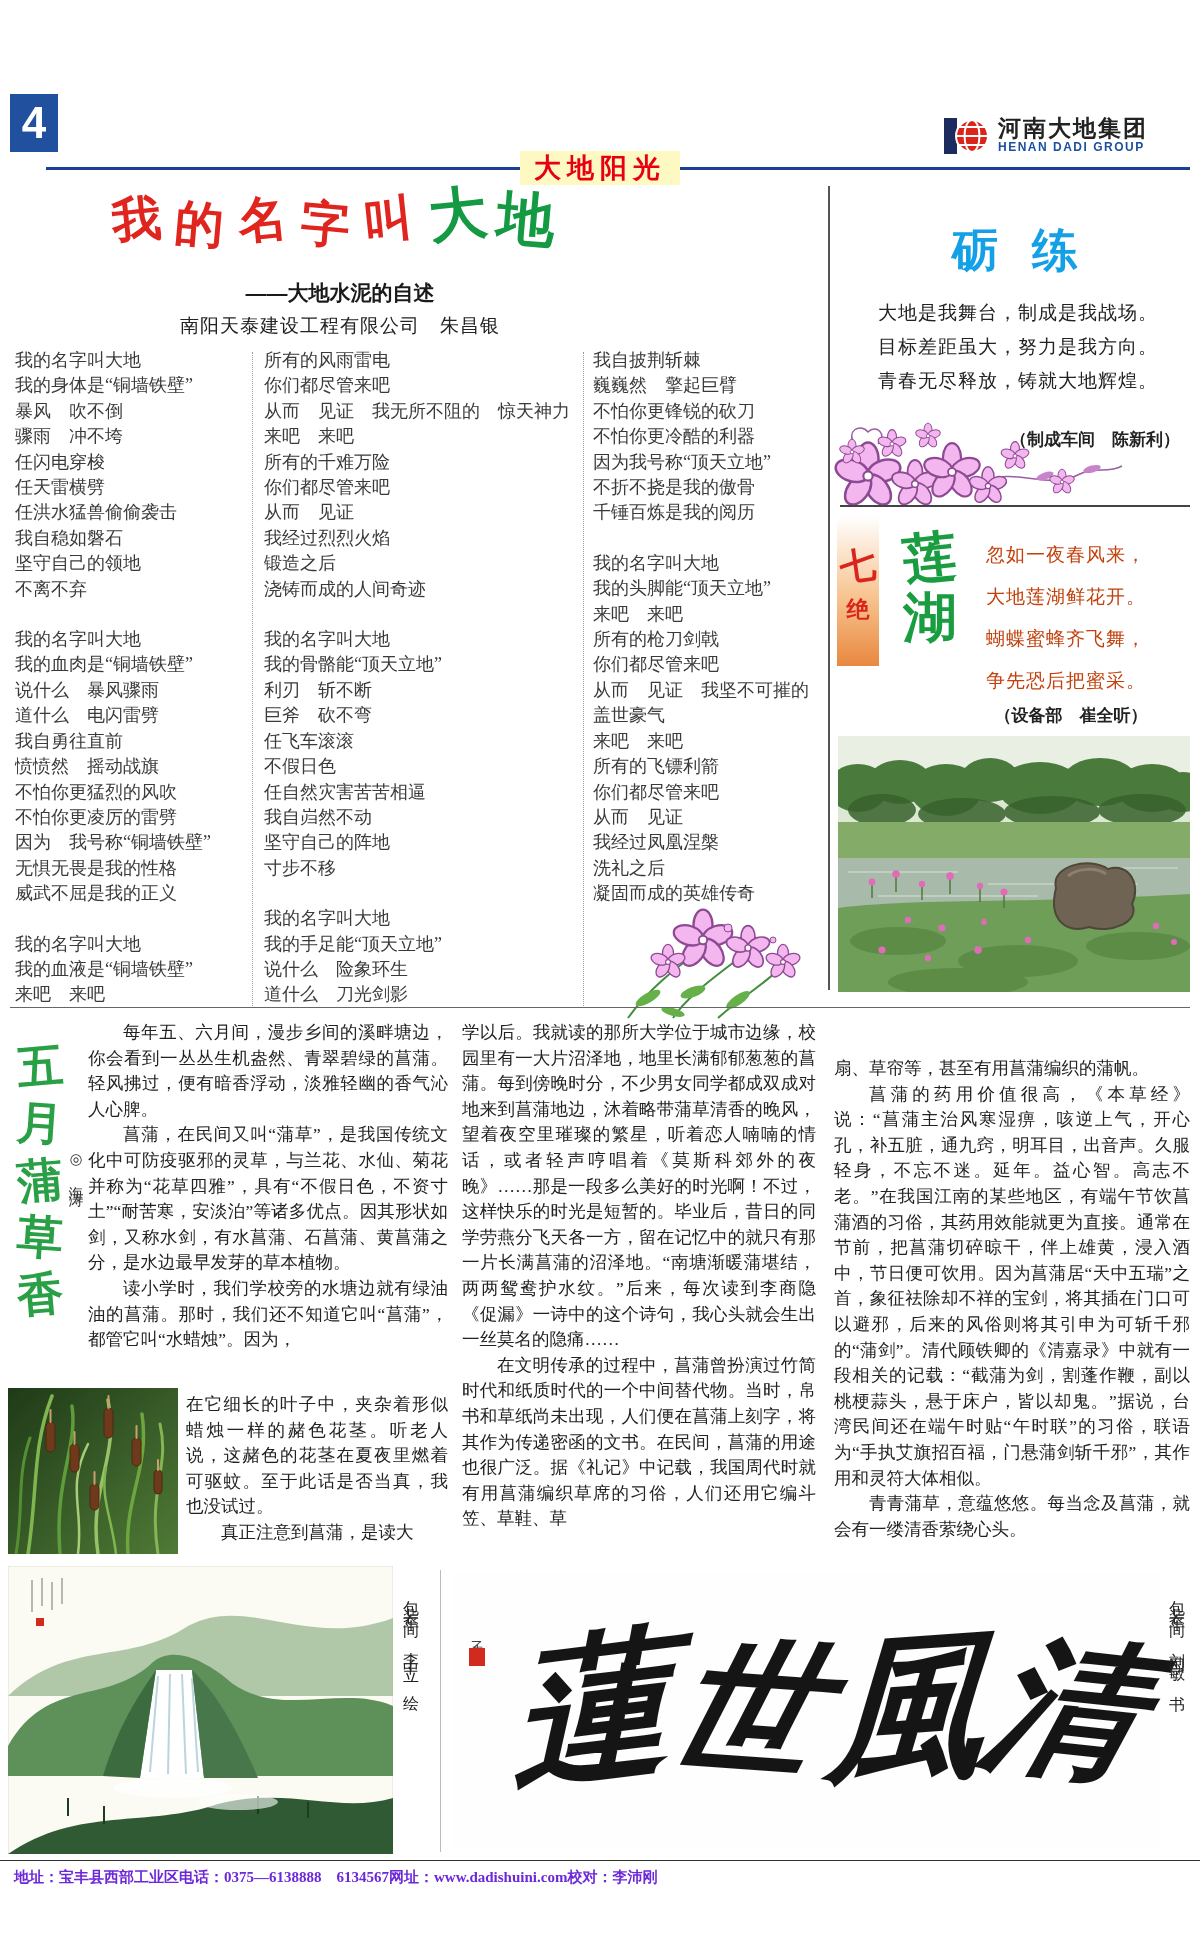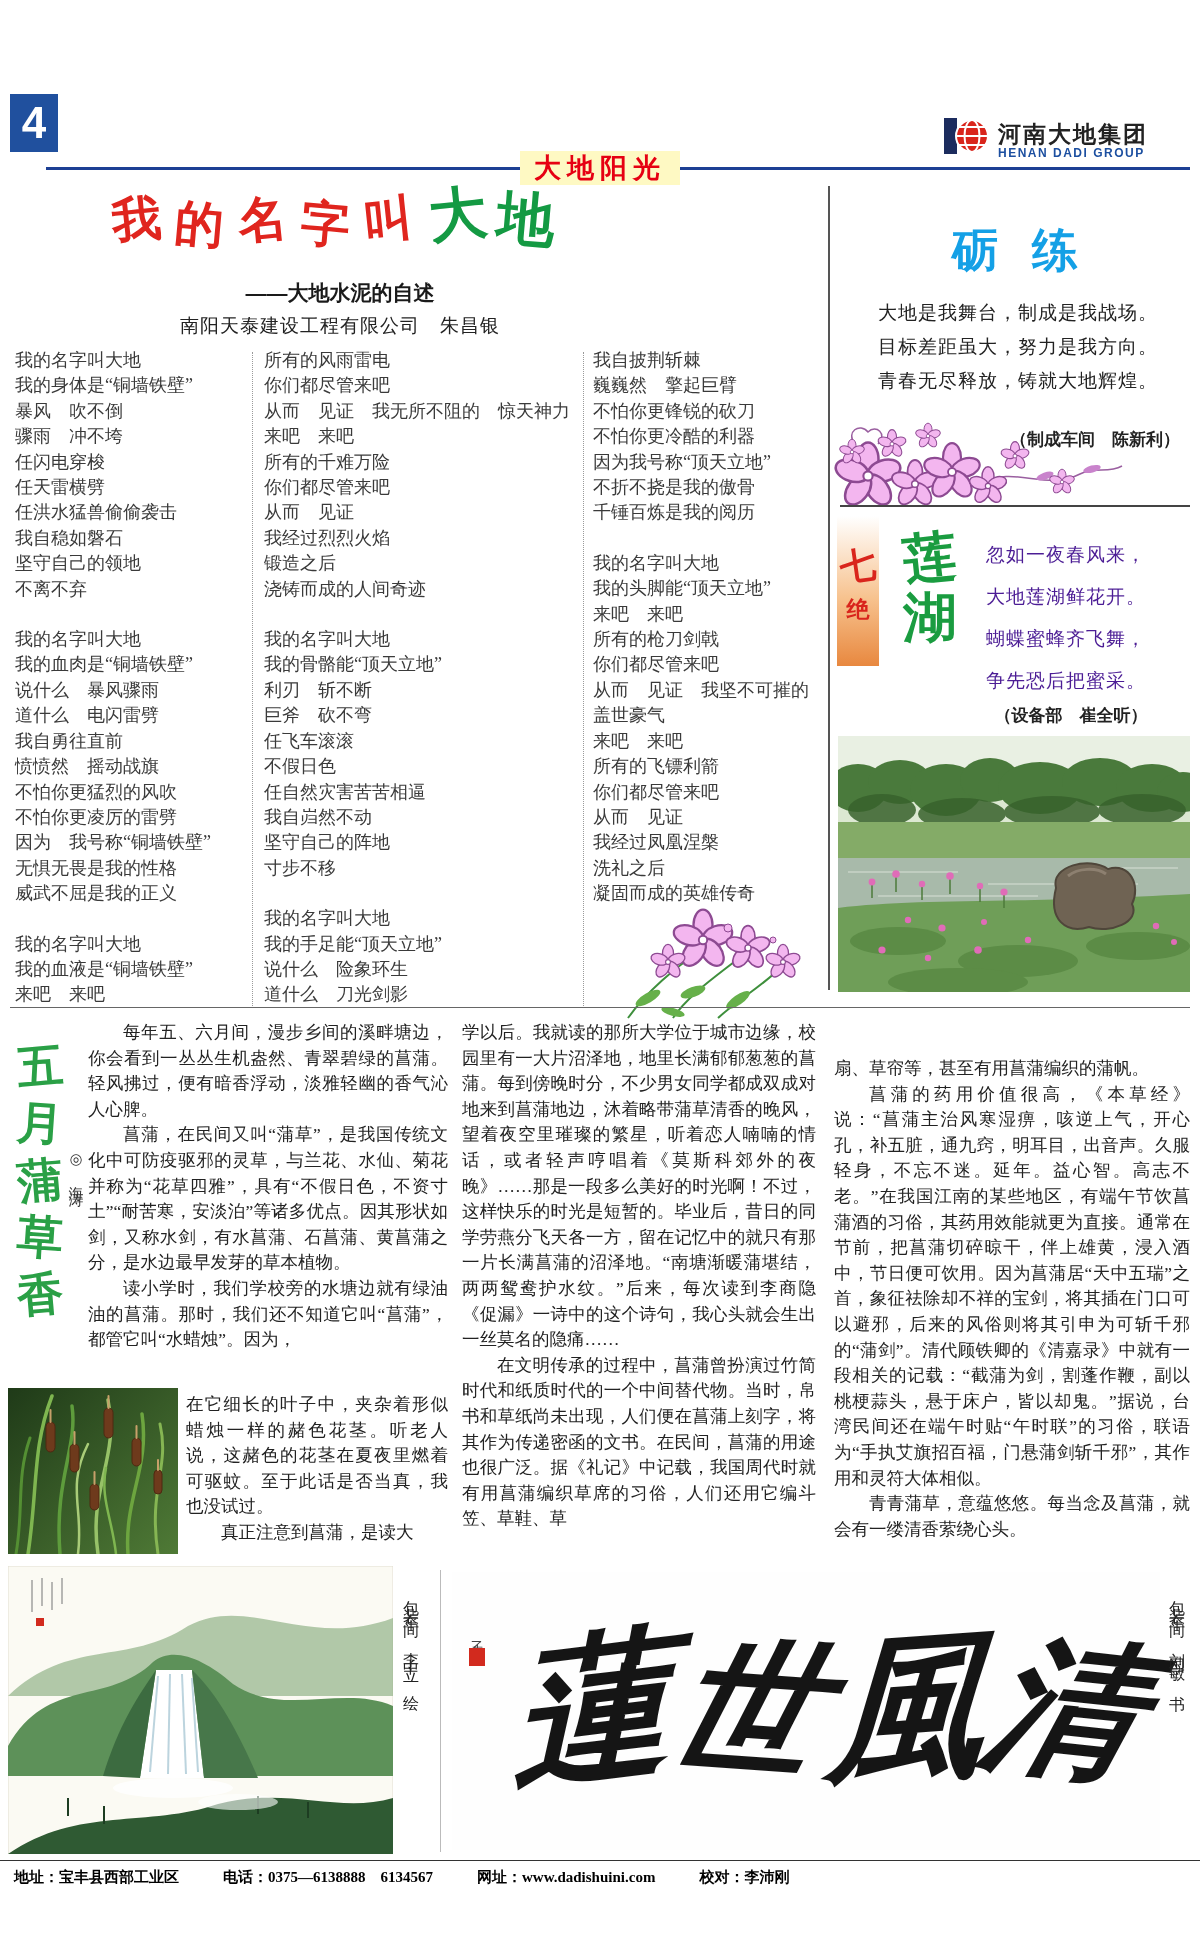--- a/index.html
+++ b/index.html
@@ -7,21 +7,21 @@
         font-family:"Liberation Serif","DejaVu Serif",serif;color:#222;}
   .abs{position:absolute;}
   .sans{font-family:"Liberation Sans","DejaVu Sans",sans-serif;}
 
   
   #page-num{left:10px;top:94px;width:48px;height:58px;background:#20509e;color:#fff;
             font-size:44px;font-weight:bold;text-align:center;line-height:58px;}
   #top-rule{left:46px;top:167px;width:1144px;height:3px;background:#1c3f94;border-bottom:3px solid #fff;box-shadow:0 6px 0 -3px #b9b9b9;}
   #banner{left:50%;top:151px;transform:translateX(-50%);background:#fef9c3;color:#e60012;
           font-size:27px;font-weight:bold;letter-spacing:6px;padding:0 14px;line-height:34px;}
-  #logo{right:48px;top:116px;display:flex;align-items:flex-end;gap:8px;background:#fff;padding:0 4px 6px 4px;}
+  #logo{right:48px;top:116px;display:flex;align-items:flex-start;gap:8px;background:#fff;padding:0 4px 6px 4px;}
   #logo .txt{display:flex;flex-direction:column;line-height:1.1;}
   #logo .cn{font-size:23px;font-weight:bold;color:#222;letter-spacing:2px;}
   #logo .en{font-size:12px;font-weight:bold;color:#1c4fa0;letter-spacing:1.5px;}
 
   
   #main-title{left:112px;top:188px;display:flex;align-items:flex-end;gap:16px;}
   .tchar{display:inline-block;font-weight:bold;line-height:1;}
   .tred{color:#e0251e;font-size:49px;}
   .tgreen{color:#149a43;font-size:58px;}
   #main-title .tchar:nth-child(odd){transform:rotate(-6deg) translateY(-2px);}
@@ -50,21 +50,21 @@
   #qijue-strip{left:837px;top:516px;width:42px;height:150px;
                background:linear-gradient(180deg,#ffffff 0%,#f7c28e 55%,#e8883f 100%);
                display:flex;flex-direction:column;align-items:center;}
   #qijue-strip .qichar{color:#d9251c;font-weight:bold;line-height:1;}
   #qijue-strip .qichar:nth-child(1){font-size:36px;margin-top:32px;transform:rotate(-8deg);}
   #qijue-strip .qichar:nth-child(2){font-size:23px;margin-top:14px;}
   #lianhu-title{left:893px;top:528px;width:74px;text-align:center;}
   #lianhu-title .lhchar{font-size:54px;font-weight:bold;color:#1a9c40;line-height:1.12;}
   #lianhu-title .lhchar:nth-child(1){transform:rotate(-6deg);display:inline-block;}
   #lianhu-poem{left:986px;top:534px;width:204px;}
-  #lianhu-poem .kline{font-size:19px;line-height:42px;color:#4c1d95;letter-spacing:1px;}
+  #lianhu-poem .kline{font-size:19px;line-height:42px;color:#c2410c;letter-spacing:1px;}
   #lianhu-credit{left:956px;top:704px;width:230px;text-align:center;font-size:17px;font-weight:bold;}
 
   
   #hr2{left:10px;top:1007px;width:1180px;border-top:1.5px solid #666;height:0;}
   #essay-title{left:12px;top:1038px;width:56px;text-align:center;}
   .etchar{font-size:46px;font-weight:bold;color:#2aa046;line-height:1.24;}
   #essay-title .etchar:nth-child(odd){transform:rotate(-5deg);display:inline-block;}
   #essay-title .etchar:nth-child(even){transform:rotate(4deg);display:inline-block;}
   #essay-author{left:66px;top:1150px;writing-mode:vertical-rl;text-orientation:upright;
                 font-size:15px;letter-spacing:6px;color:#333;}
@@ -88,21 +88,21 @@
                display:flex;justify-content:space-around;align-items:center;}
   .calchar{font-size:158px;font-weight:bold;color:#151515;line-height:1;font-style:italic;}
   #calli-chars .calchar:nth-child(1){transform:rotate(-7deg) skewX(-6deg);}
   #calli-chars .calchar:nth-child(2){transform:rotate(4deg) skewX(-10deg) scale(.92);}
   #calli-chars .calchar:nth-child(3){transform:rotate(-4deg) skewX(-7deg);}
   #calli-chars .calchar:nth-child(4){transform:rotate(6deg) skewX(-9deg) scale(.95);}
   #calligraphy-credit{left:1166px;top:1588px;}
 
   
   #footer-rule{left:0;top:1860px;width:1200px;border-top:1.5px solid #333;height:0;}
-  #footer{left:14px;top:1868px;width:1170px;font-size:15px;color:#000000;display:flex;gap:44px;
+  #footer{left:14px;top:1868px;width:1170px;font-size:15px;color:#6d28d9;display:flex;
           font-weight:bold;font-family:"Liberation Serif","DejaVu Serif",serif;}
 </style>
 </head>
 <body>
 
 <div id="page">
 
   <svg width="0" height="0" style="position:absolute" aria-hidden="true">
     <defs>
       <g id="flower">

